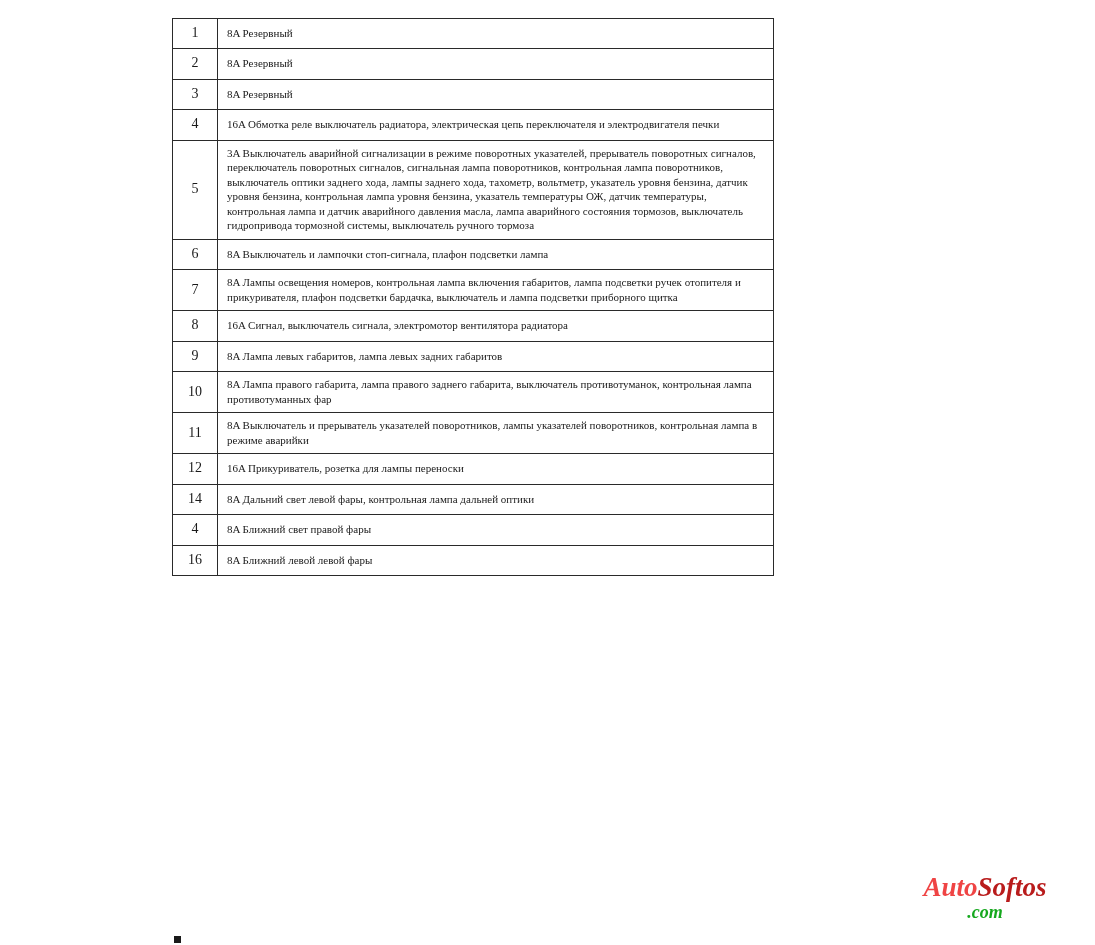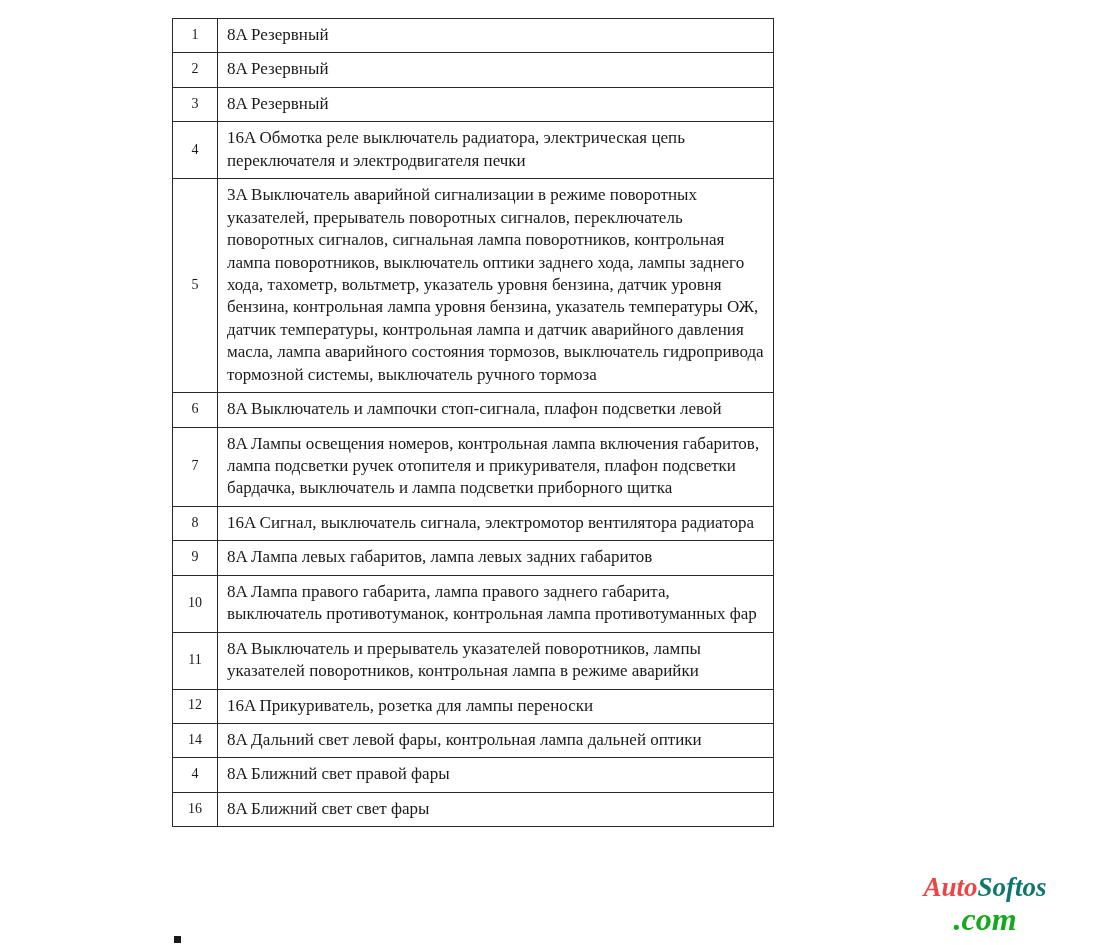--- a/index.html
+++ b/index.html
@@ -25,21 +25,21 @@
     left: 172px;
     top: 18px;
     width: 602px;
     border-collapse: collapse;
     table-layout: fixed;
   }
   table.fuse-table td {
     border: 1px solid #2a2a2a;
     vertical-align: middle;
     font-family: "Liberation Serif", serif;
-    font-size: 17px;
+    font-size: 11px;
     line-height: 1.32;
     color: #1a1a1a;
     padding: 5px 7px 6px 7px;
   }
   table.fuse-table td.num {
     width: 40px;
     text-align: center;
     font-size: 14px;
     padding-left: 2px;
     padding-right: 2px;
@@ -60,26 +60,26 @@
     font-style: italic;
     line-height: 1.0;
     user-select: none;
   }
   .watermark .line1 {
     font-size: 27px;
     letter-spacing: 0px;
     white-space: nowrap;
   }
   .watermark .line2 {
-    font-size: 32px;
+    font-size: 18px;
     margin-top: 2px;
     color: #16a81e;
   }
   .wm-red { color: #ef4444; }
-  .wm-green { color: #0f766e; text-align: right; }
+  .wm-green { color: #b91c1c; text-align: right; }
   .corner-mark {
     position: absolute;
     left: 174px;
     top: 936px;
     width: 7px;
     height: 7px;
     background: #1a1a1a;
   }
 </style>
 </head>
@@ -104,21 +104,21 @@
       <tr>
         <td class="num">4</td>
         <td class="desc">16A Обмотка реле выключатель радиатора, электрическая цепь переключателя и электродвигателя печки</td>
       </tr>
       <tr>
         <td class="num">5</td>
         <td class="desc">3A Выключатель аварийной сигнализации в режиме поворотных указателей, прерыватель поворотных сигналов, переключатель поворотных сигналов, сигнальная лампа поворотников, контрольная лампа поворотников, выключатель оптики заднего хода, лампы заднего хода, тахометр, вольтметр, указатель уровня бензина, датчик уровня бензина, контрольная лампа уровня бензина, указатель температуры ОЖ, датчик температуры, контрольная лампа и датчик аварийного давления масла, лампа аварийного состояния тормозов, выключатель гидропривода тормозной системы, выключатель ручного тормоза</td>
       </tr>
       <tr>
         <td class="num">6</td>
-        <td class="desc">8A Выключатель и лампочки стоп-сигнала, плафон подсветки левой</td>
+        <td class="desc">8A Выключатель и лампочки стоп-сигнала, плафон подсветки лампа</td>
       </tr>
       <tr>
         <td class="num">7</td>
         <td class="desc">8A Лампы освещения номеров, контрольная лампа включения габаритов, лампа подсветки ручек отопителя и прикуривателя, плафон подсветки бардачка, выключатель и лампа подсветки приборного щитка</td>
       </tr>
       <tr>
         <td class="num">8</td>
         <td class="desc">16A Сигнал, выключатель сигнала, электромотор вентилятора радиатора</td>
       </tr>
       <tr>
@@ -140,21 +140,21 @@
       <tr>
         <td class="num">14</td>
         <td class="desc">8A Дальний свет левой фары, контрольная лампа дальней оптики</td>
       </tr>
       <tr>
         <td class="num">4</td>
         <td class="desc">8A Ближний свет правой фары</td>
       </tr>
       <tr>
         <td class="num">16</td>
-        <td class="desc">8A Ближний свет свет фары</td>
+        <td class="desc">8A Ближний левой левой фары</td>
       </tr>
     </tbody>
   </table>
 
   <div class="corner-mark"></div>
 
   <div class="watermark">
     <div class="line1"><span class="wm-red">Auto</span><span class="wm-green">Softos</span></div>
     <div class="line2">.com</div>
   </div>

